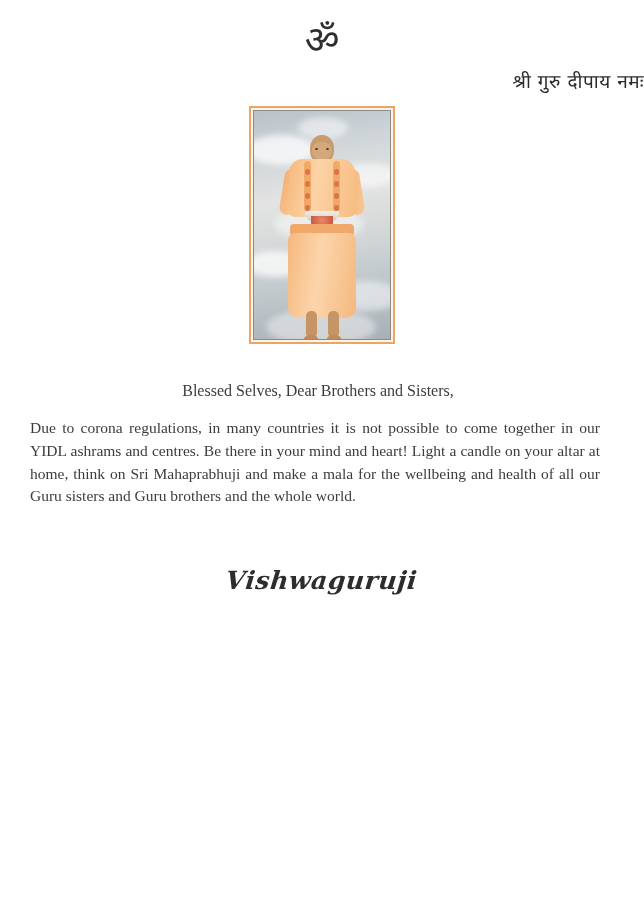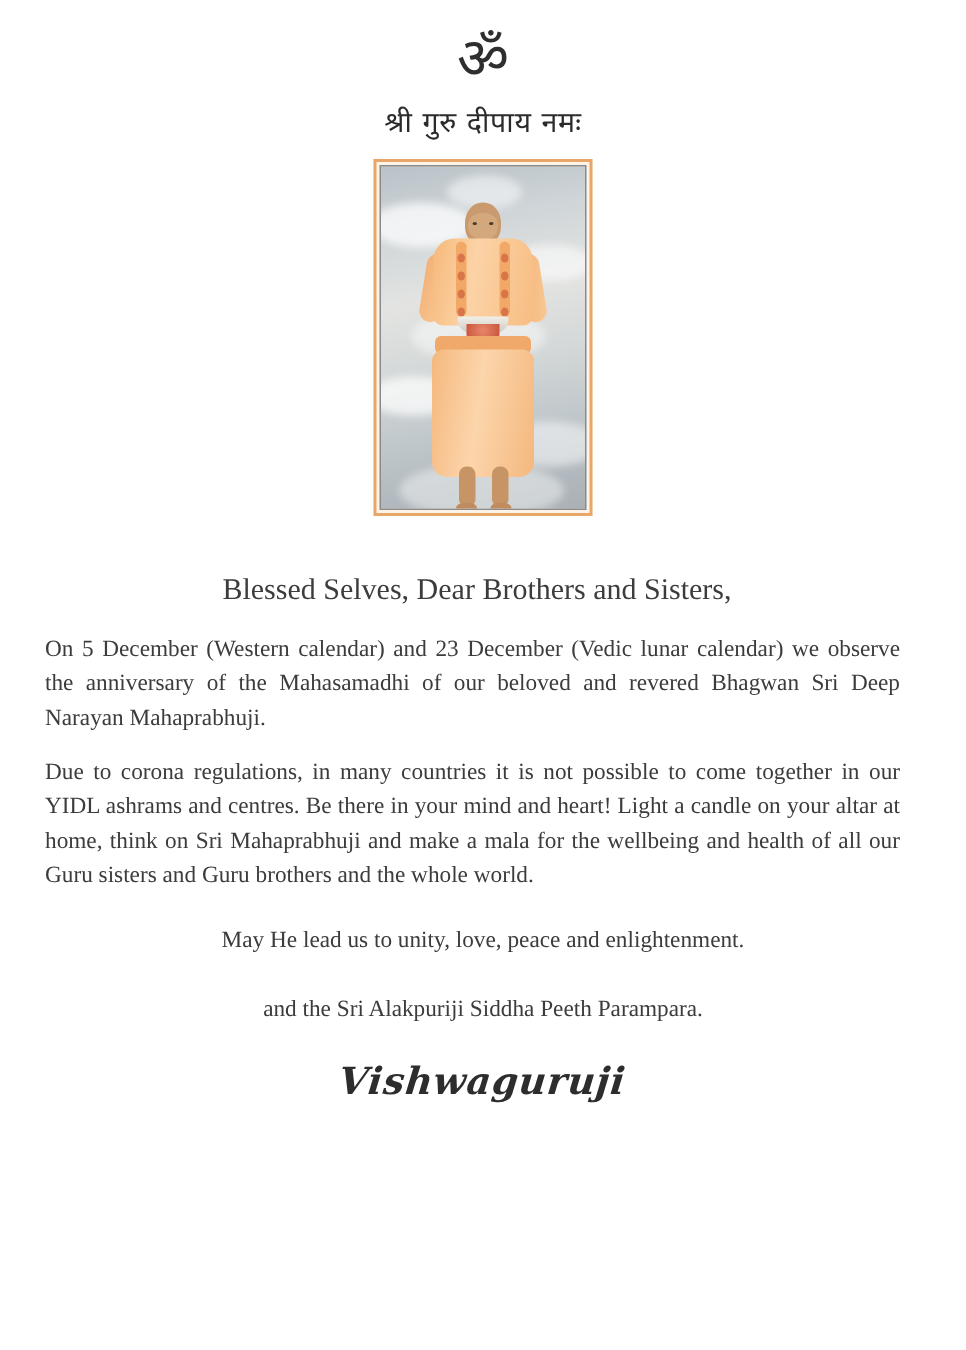--- a/index.html
+++ b/index.html
@@ -34,21 +34,21 @@
     font-family: "DejaVu Sans", sans-serif;
     font-size: 38px;
     color: #2e2e2e;
     line-height: 1;
     display: inline-block;
     vertical-align: middle;
   }
 
   
   .mantra {
-    text-align: center;
+    text-align: right;
     font-family: "DejaVu Sans", sans-serif;
     font-size: 19px;
     color: #2b2b2b;
     letter-spacing: 0.5px;
     margin-top: 6px;
     height: 26px;
   }
 
   
   .photo-outer {
@@ -198,21 +198,21 @@
     color: #3c3c3c;
   }
 
   
   .body-block {
     padding: 0 44px 0 30px;
     margin-top: 38px;
   }
   .salutation {
     text-align: center;
-    font-size: 20px;
+    font-size: 16px;
     color: #3c3c3c;
     margin: 0 0 17px 0;
     padding-left: 6px;
   }
   p.para {
     margin: 0 0 14px 0;
     font-size: 15.5px;
     line-height: 1.47;
     text-align: justify;
     text-justify: inter-word;
@@ -295,27 +295,24 @@
         <div class="fig-leg-r"></div>
         <div class="fig-foot-l"></div>
         <div class="fig-foot-r"></div>
       </div>
     </div>
   </div>
 
 
   <div class="body-block">
     <div class="salutation">Blessed Selves, Dear Brothers and Sisters,</div>
-    <p class="para">On 5 December (Western calendar) and 23 December (Vedic lunar calendar) we observe the anniversary of the Mahasamadhi of our beloved and revered Bhagwan Sri Deep Narayan Mahaprabhuji.</p>
     <p class="para">Due to corona regulations, in many countries it is not possible to come together in our YIDL ashrams and centres. Be there in your mind and heart! Light a candle on your altar at home, think on Sri Mahaprabhuji and make a mala for the wellbeing and health of all our Guru sisters and Guru brothers and the whole world.</p>
   </div>
 
   <div class="closing-block">
-    <p class="centered">May He lead us to unity, love, peace and enlightenment.</p>
     <div class="closing-gap"></div>
-    <p class="centered">and the Sri Alakpuriji Siddha Peeth Parampara.</p>
   </div>
 
   <div class="signature">
     <span class="signature-text">Vishwaguruji</span>
   </div>
 
 </div>
 
 </body></html>

